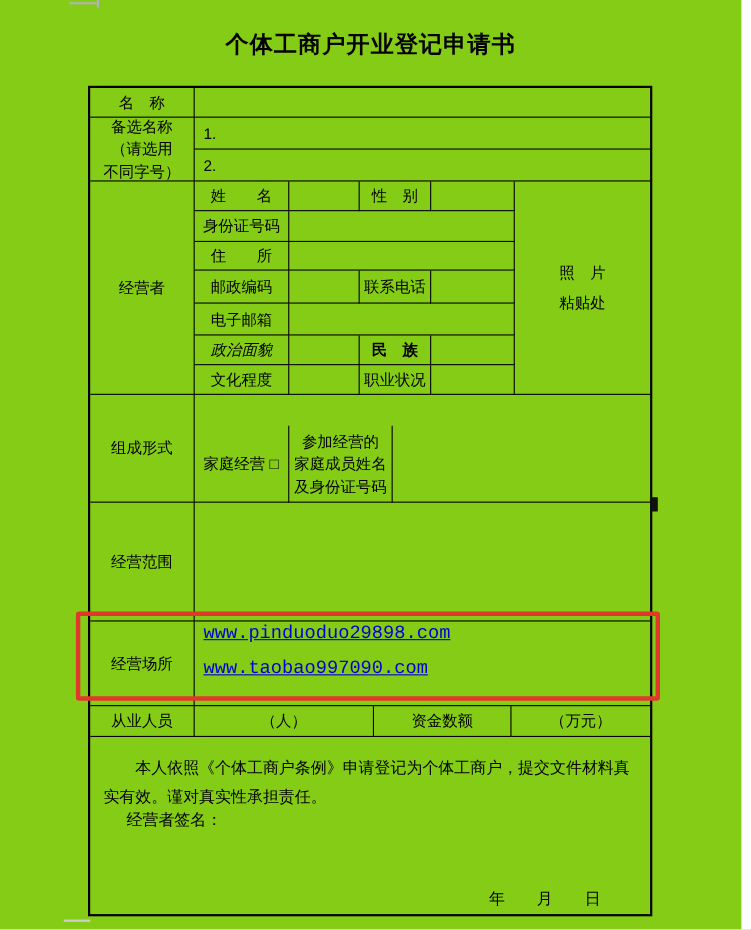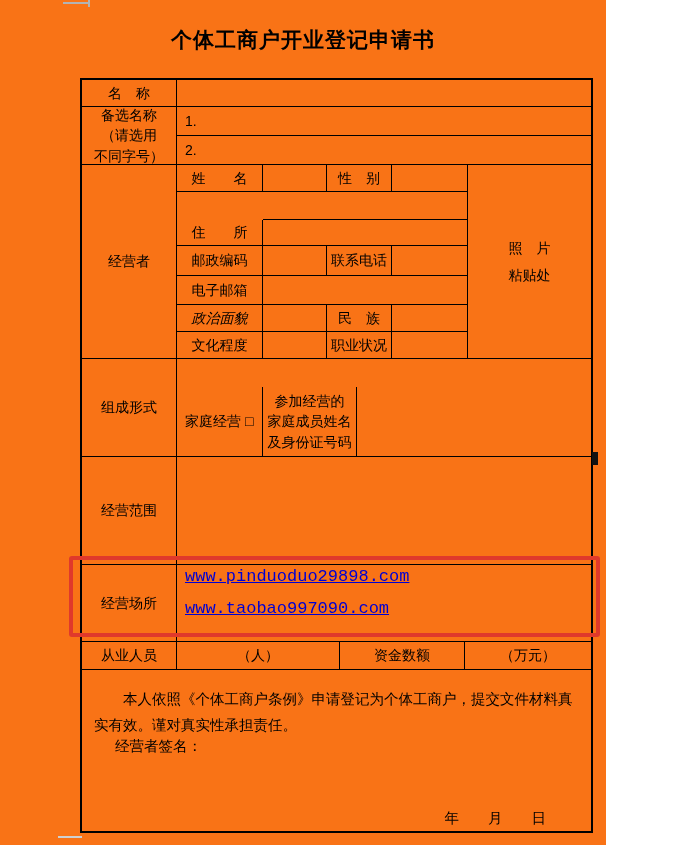--- a/index.html
+++ b/index.html
@@ -1,18 +1,18 @@
 <!DOCTYPE html>
 <html><head>
 <meta charset="utf-8">
 <style>
   html,body{margin:0;padding:0;background:#ffffff;}
   .page{
-    position:relative;width:606px;height:845px;background:#f97316;overflow:hidden;
-    font-family:"Liberation Sans","DejaVu Sans",sans-serif;color:#000;
+    position:relative;width:661px;height:845px;background:#84cc16;overflow:hidden;
+    font-family:"Liberation Sans","DejaVu Sans",sans-serif;color:#000;padding-left:13px;
   }
   .title{
     position:absolute;top:26px;left:0;width:100%;text-align:center;
     font-size:21px;font-weight:bold;letter-spacing:1px;
   }
   .form-table{
     position:absolute;left:80px;top:78px;width:513px;height:755px;
     border:2px solid #000;box-sizing:border-box;
   }
   .cell{
@@ -40,21 +40,21 @@
   .c-zs-l{left:95px;top:140px;width:86px;height:26px;}
   .c-zs-v{left:181px;top:140px;width:205px;height:26px;}
   .c-yb-l{left:95px;top:166px;width:86px;height:30px;}
   .c-yb-v{left:181px;top:166px;width:64px;height:30px;}
   .c-dh-l{left:245px;top:166px;width:65px;height:30px;}
   .c-dh-v{left:310px;top:166px;width:76px;height:30px;}
   .c-em-l{left:95px;top:196px;width:86px;height:29px;}
   .c-em-v{left:181px;top:196px;width:205px;height:29px;}
   .c-zz-l{left:95px;top:225px;width:86px;height:27px;font-style:italic;}
   .c-zz-v{left:181px;top:225px;width:64px;height:27px;}
-  .c-mz-l{left:245px;top:225px;width:65px;height:27px;}
+  .c-mz-l{left:245px;top:225px;width:65px;height:27px;font-weight:bold;}
   .c-mz-v{left:310px;top:225px;width:76px;height:27px;}
   .c-wh-l{left:95px;top:252px;width:86px;height:27px;}
   .c-wh-v{left:181px;top:252px;width:64px;height:27px;}
   .c-zy-l{left:245px;top:252px;width:65px;height:27px;}
   .c-zy-v{left:310px;top:252px;width:76px;height:27px;}
   .c-photo{left:386px;top:85px;width:123px;height:194px;line-height:1.9;}
   .c-zc-l{left:0;top:279px;width:95px;height:98px;}
   .c-gr{left:95px;top:279px;width:414px;height:28px;}
   .c-jt{left:95px;top:307px;width:86px;height:70px;}
   .c-cj{left:181px;top:307px;width:94px;height:70px;}
@@ -109,20 +109,21 @@
     <div class="cell c-alt1 no-r left">1.</div>
     <div class="cell c-alt2 no-r left">2.</div>
 
     <div class="cell c-op-l">经营者</div>
 
     <div class="cell c-xm-l">姓　　名</div>
     <div class="cell c-xm-v"></div>
     <div class="cell c-xb-l">性　别</div>
     <div class="cell c-xb-v"></div>
 
+    <div class="cell c-id-l">身份证号码</div>
     <div class="cell c-id-v"></div>
 
     <div class="cell c-zs-l">住　　所</div>
     <div class="cell c-zs-v"></div>
 
     <div class="cell c-yb-l">邮政编码</div>
     <div class="cell c-yb-v"></div>
     <div class="cell c-dh-l">联系电话</div>
     <div class="cell c-dh-v"></div>
 

